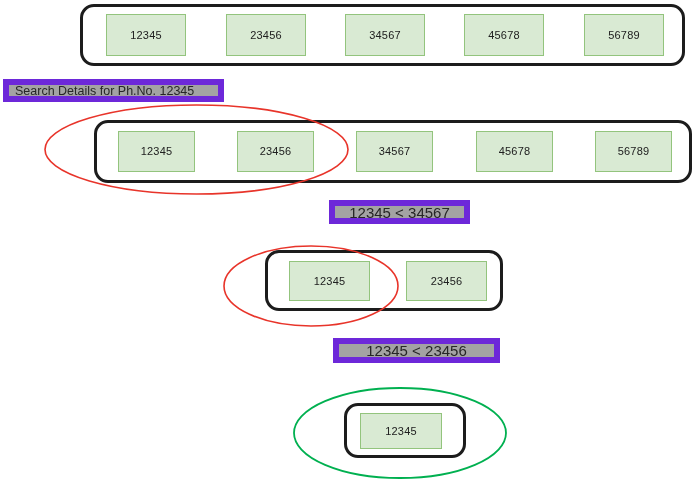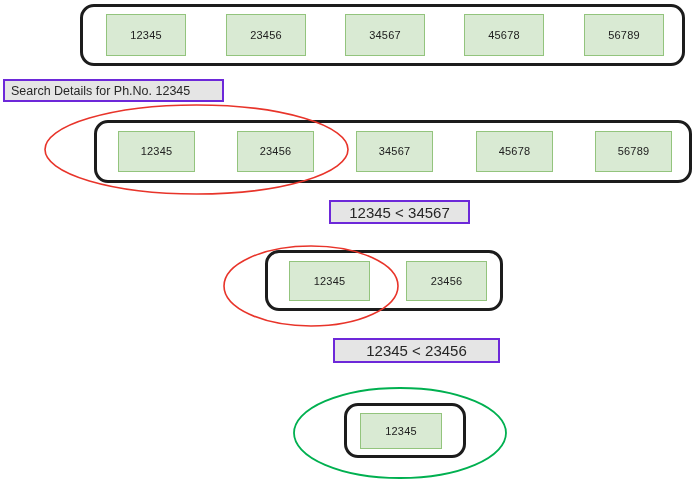--- a/index.html
+++ b/index.html
@@ -48,22 +48,22 @@
     font-size: 11px;
     line-height: 1;
     color: #202020;
     letter-spacing: 0.2px;
   }
 
   
   .note {
     position: absolute;
     box-sizing: border-box;
-    background: #e5e5e5;
-    border: 2px solid #6d28d9;
+    background: #a3a3a3;
+    border: 6px solid #6d28d9;
     display: flex;
     align-items: center;
     justify-content: center;
     color: #262626;
     white-space: nowrap;
   }
   .note-search {
     font-size: 12.5px;
     padding: 0 6px;
     justify-content: flex-start;

